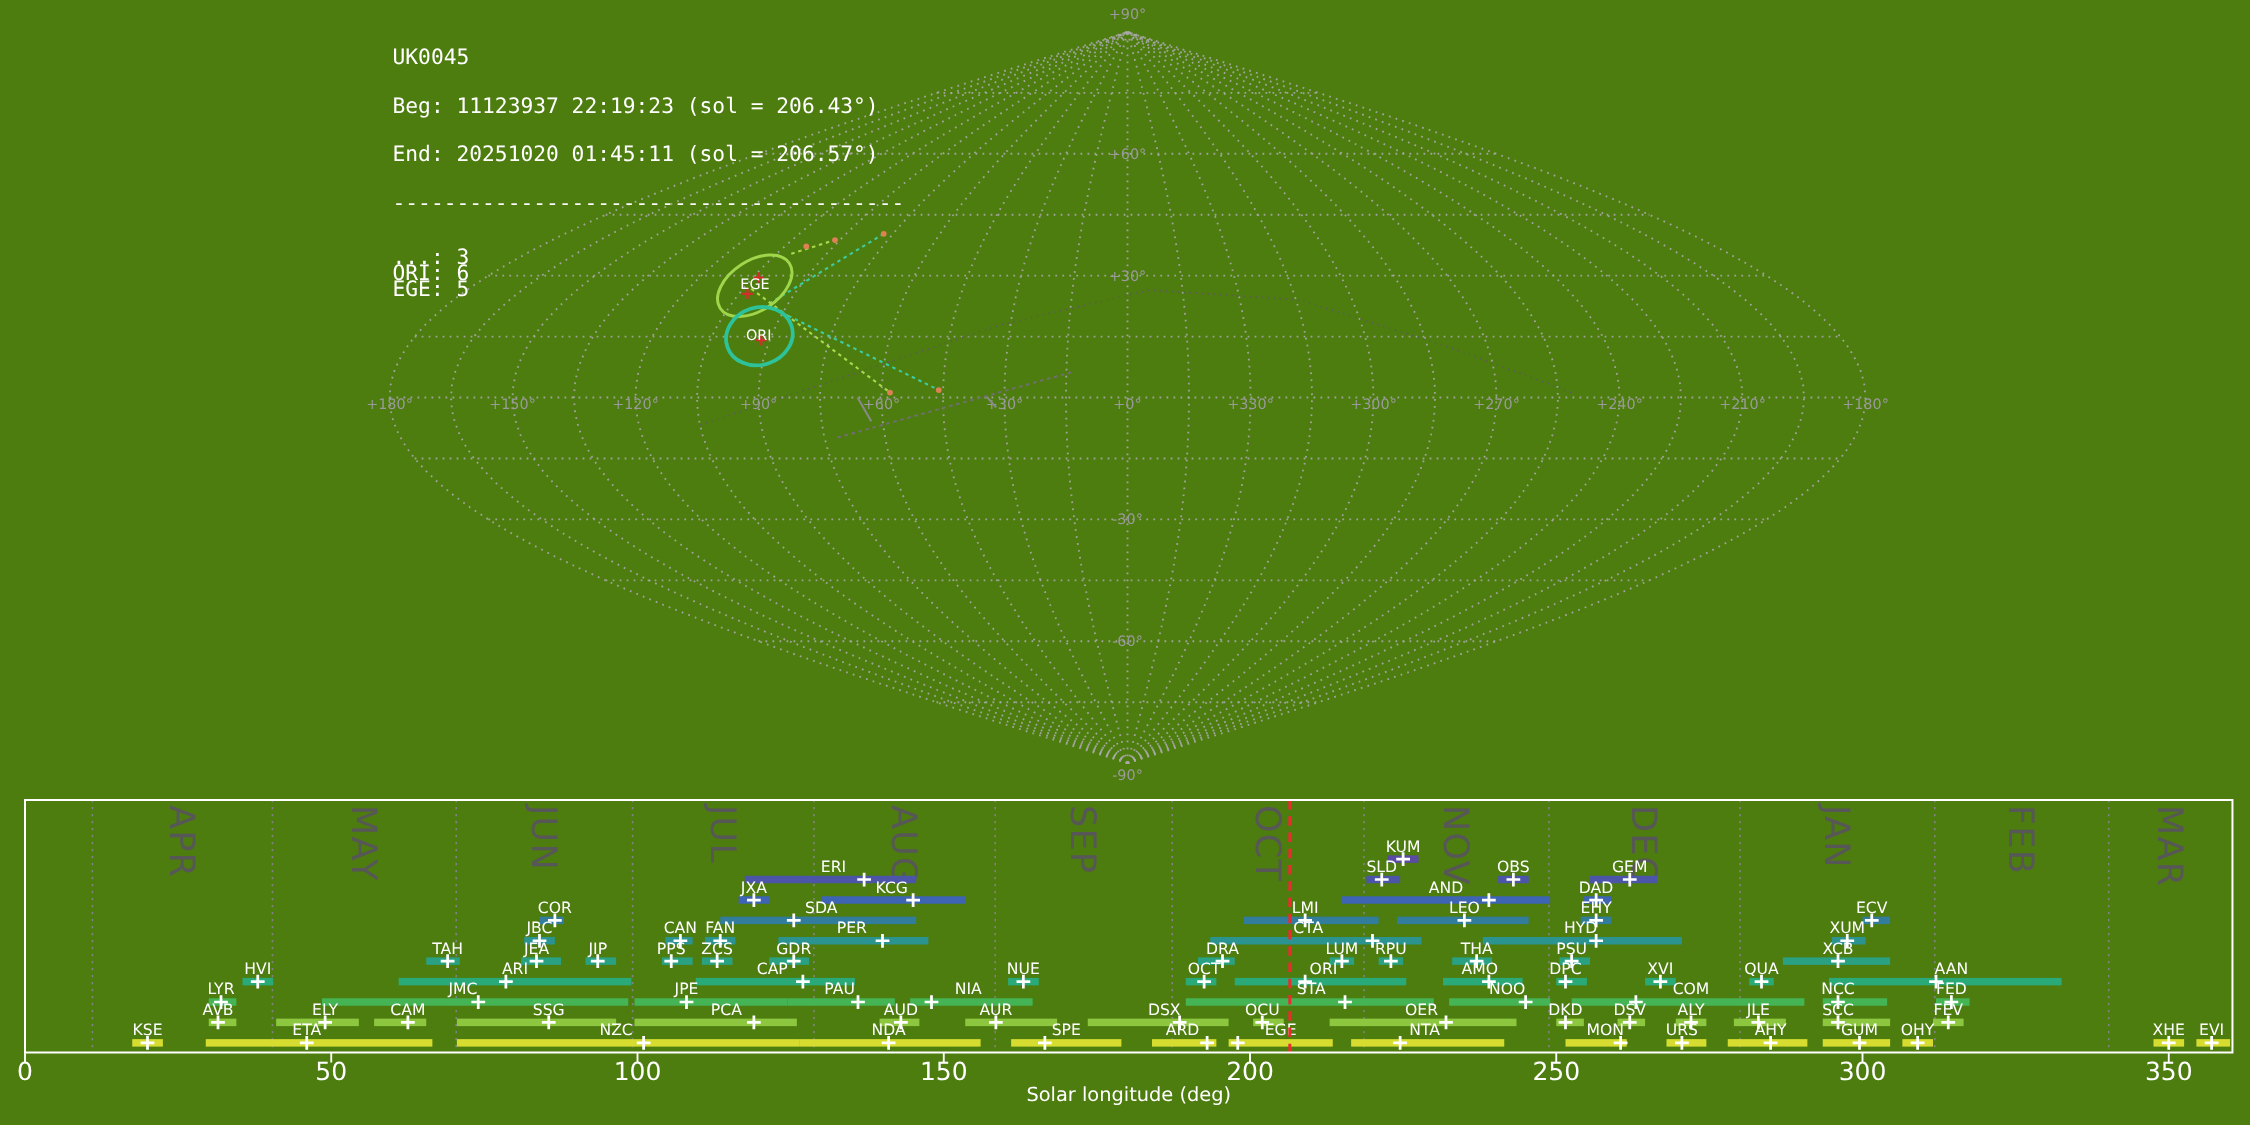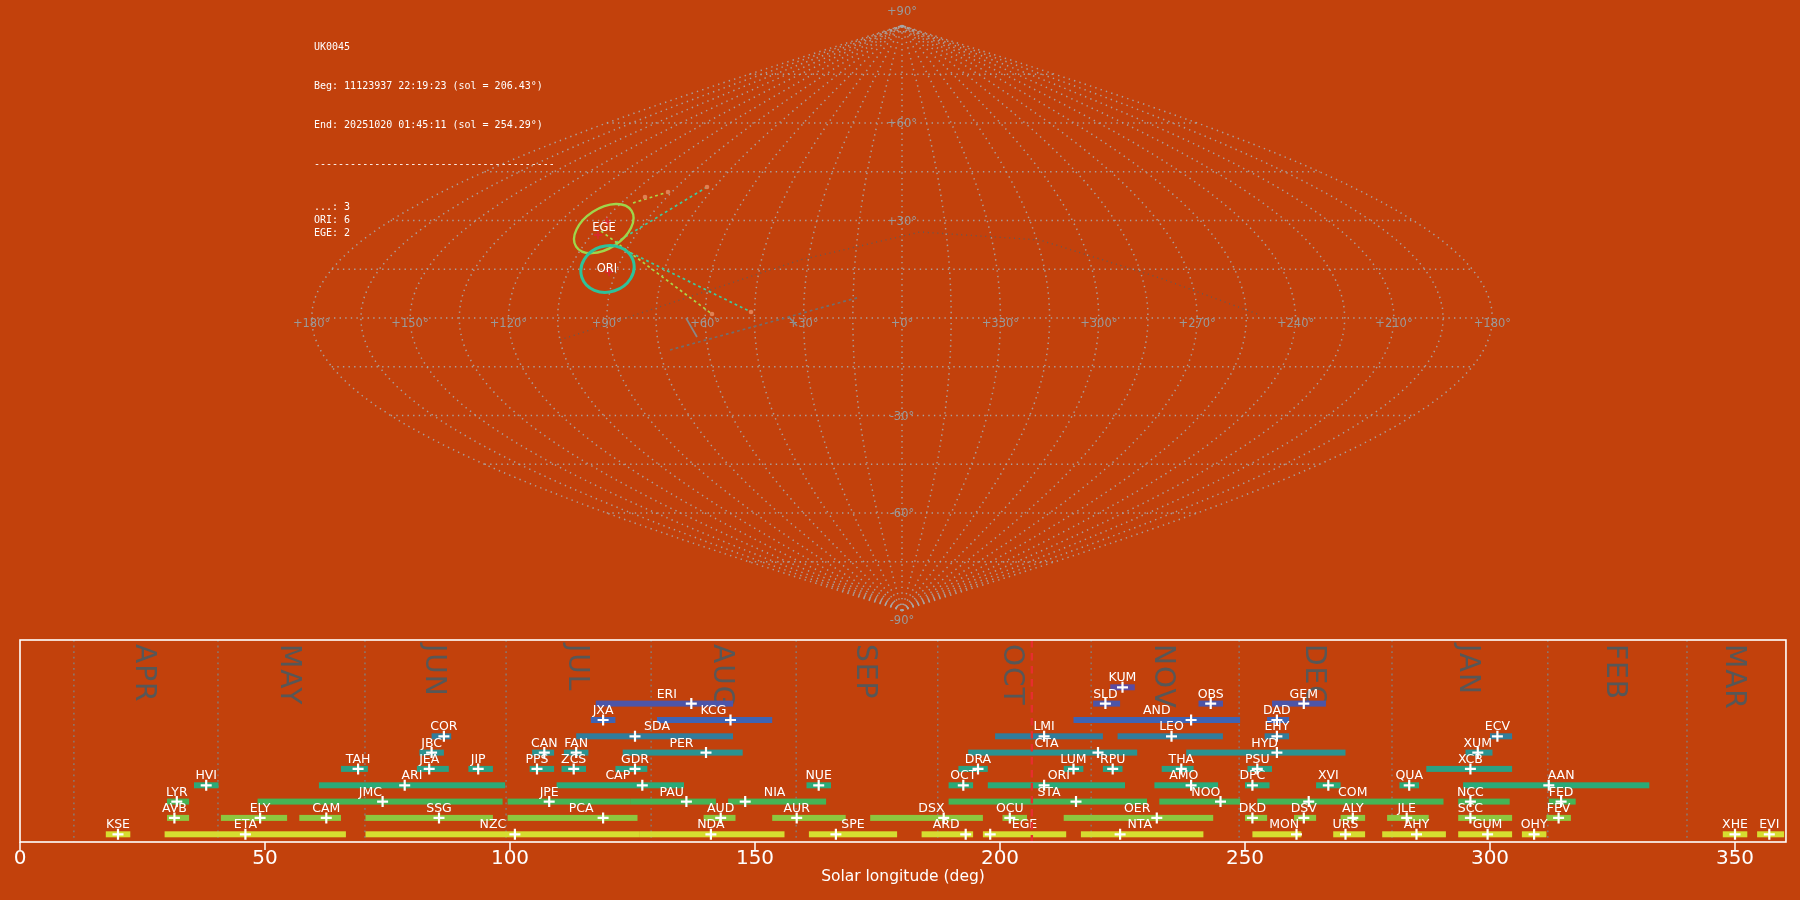--- a/index.html
+++ b/index.html
@@ -1,19 +1,19 @@
 <!DOCTYPE html>
 <html><head>
 <meta charset="utf-8">
 <style>
   html,body{margin:0;padding:0;background:#000;}
-  .canvas{position:relative;width:1800px;height:900px;background:#c2410c;overflow:hidden;
+  .canvas{position:relative;width:1800px;height:900px;background:#4d7c0f;overflow:hidden;
           font-family:"DejaVu Sans",sans-serif;}
   .hdr{position:absolute;left:314px;top:14px;color:#fff;
-       font-family:"DejaVu Sans Mono",monospace;font-size:10px;line-height:13px;
+       font-family:"DejaVu Sans Mono",monospace;font-size:17px;line-height:13px;
        white-space:pre;}
   .hdr .counts{margin-top:4px;}
   svg{position:absolute;left:0;top:0;}
   svg text{font-family:"DejaVu Sans",sans-serif;}
 </style>
 </head>
 <body>
 
 <div class="canvas">
   <svg id="plot" width="1800" height="900" viewBox="0 0 1800 900">
@@ -394,17 +394,17 @@
         <line x1="1490" y1="842" x2="1490" y2="850" stroke="#ffffff" stroke-width="1.5"></line>
         <text x="1490" y="864" fill="#fff" font-size="20" text-anchor="middle">300</text>
         <line x1="1735.0000000000002" y1="842" x2="1735.0000000000002" y2="850" stroke="#ffffff" stroke-width="1.5"></line>
         <text x="1735.0000000000002" y="864" fill="#fff" font-size="20" text-anchor="middle">350</text>
         <text x="902.98" y="881" fill="#fff" font-size="15.5" text-anchor="middle">Solar longitude (deg)</text>
       </g>
     </svg>
   <div class="hdr">
     <div>UK0045</div>
     <div>Beg: 11123937 22:19:23 (sol = 206.43°)</div>
-    <div>End: 20251020 01:45:11 (sol = 254.29°)</div>
+    <div>End: 20251020 01:45:11 (sol = 206.57°)</div>
     <div>----------------------------------------</div>
-    <div class="counts" id="counts"><div>...: 3</div><div>ORI: 6</div><div>EGE: 2</div></div>
+    <div class="counts" id="counts"><div>...: 3</div><div>ORI: 6</div><div>EGE: 5</div></div>
   </div>
 </div>
 
 </body></html>

